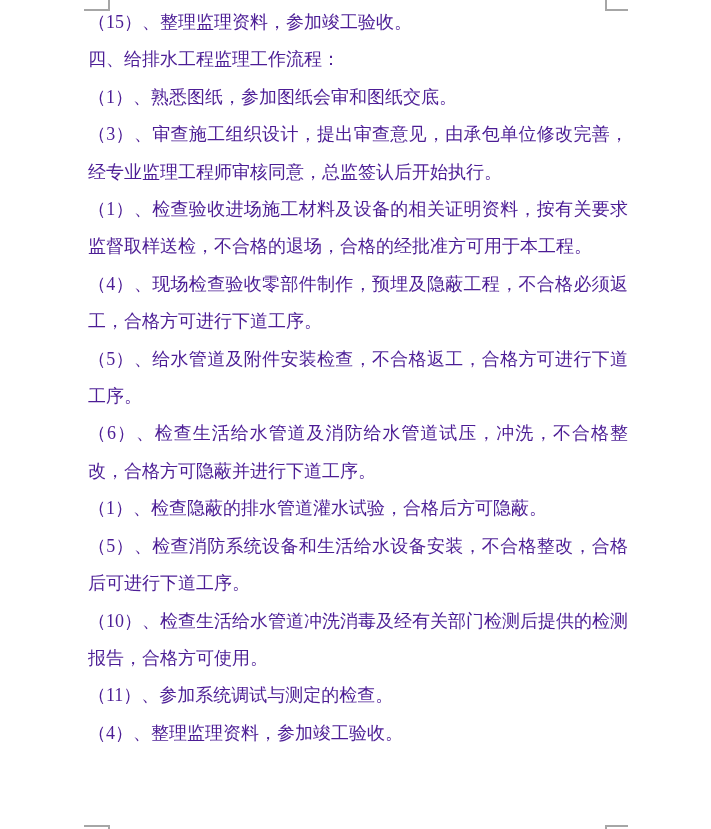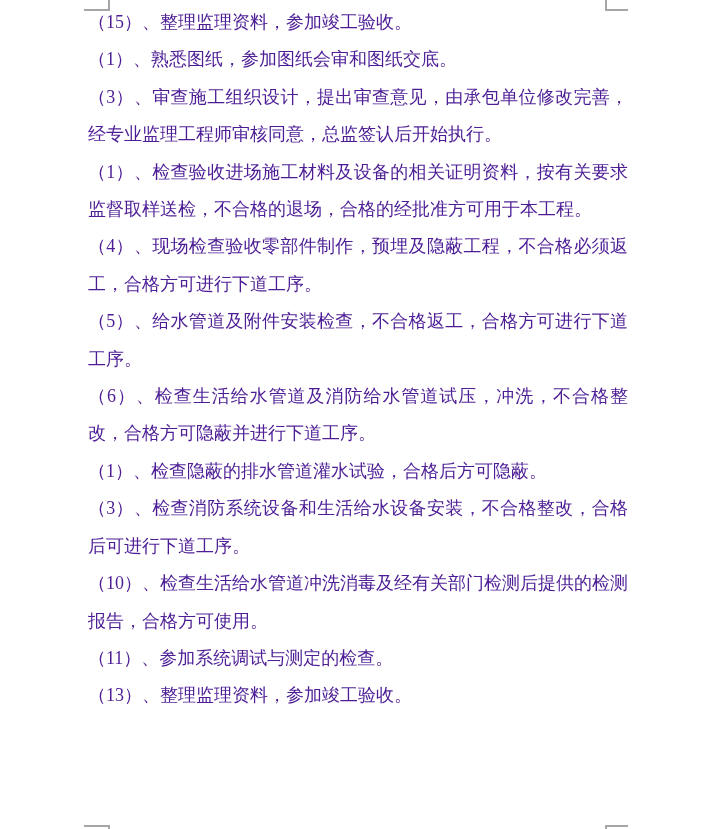--- a/index.html
+++ b/index.html
@@ -66,24 +66,25 @@
 </head>
 <body>
 
 <div class="crop-mark crop-tl"></div>
 <div class="crop-mark crop-tr"></div>
 <div class="crop-mark crop-bl"></div>
 <div class="crop-mark crop-br"></div>
 
 <div class="text-area">
   <p>（15）、整理监理资料，参加竣工验收。</p>
+  <p>四、给排水工程监理工作流程：</p>
   <p>（1）、熟悉图纸，参加图纸会审和图纸交底。</p>
   <p>（3）、审查施工组织设计，提出审查意见，由承包单位修改完善，经专业监理工程师审核同意，总监签认后开始执行。</p>
   <p>（1）、检查验收进场施工材料及设备的相关证明资料，按有关要求监督取样送检，不合格的退场，合格的经批准方可用于本工程。</p>
   <p>（4）、现场检查验收零部件制作，预埋及隐蔽工程，不合格必须返工，合格方可进行下道工序。</p>
   <p>（5）、给水管道及附件安装检查，不合格返工，合格方可进行下道工序。</p>
   <p>（6）、检查生活给水管道及消防给水管道试压，冲洗，不合格整改，合格方可隐蔽并进行下道工序。</p>
   <p>（1）、检查隐蔽的排水管道灌水试验，合格后方可隐蔽。</p>
-  <p>（3）、检查消防系统设备和生活给水设备安装，不合格整改，合格后可进行下道工序。</p>
+  <p>（5）、检查消防系统设备和生活给水设备安装，不合格整改，合格后可进行下道工序。</p>
   <p>（10）、检查生活给水管道冲洗消毒及经有关部门检测后提供的检测报告，合格方可使用。</p>
   <p>（11）、参加系统调试与测定的检查。</p>
-  <p>（13）、整理监理资料，参加竣工验收。</p>
+  <p>（4）、整理监理资料，参加竣工验收。</p>
 </div>
 
 </body></html>

